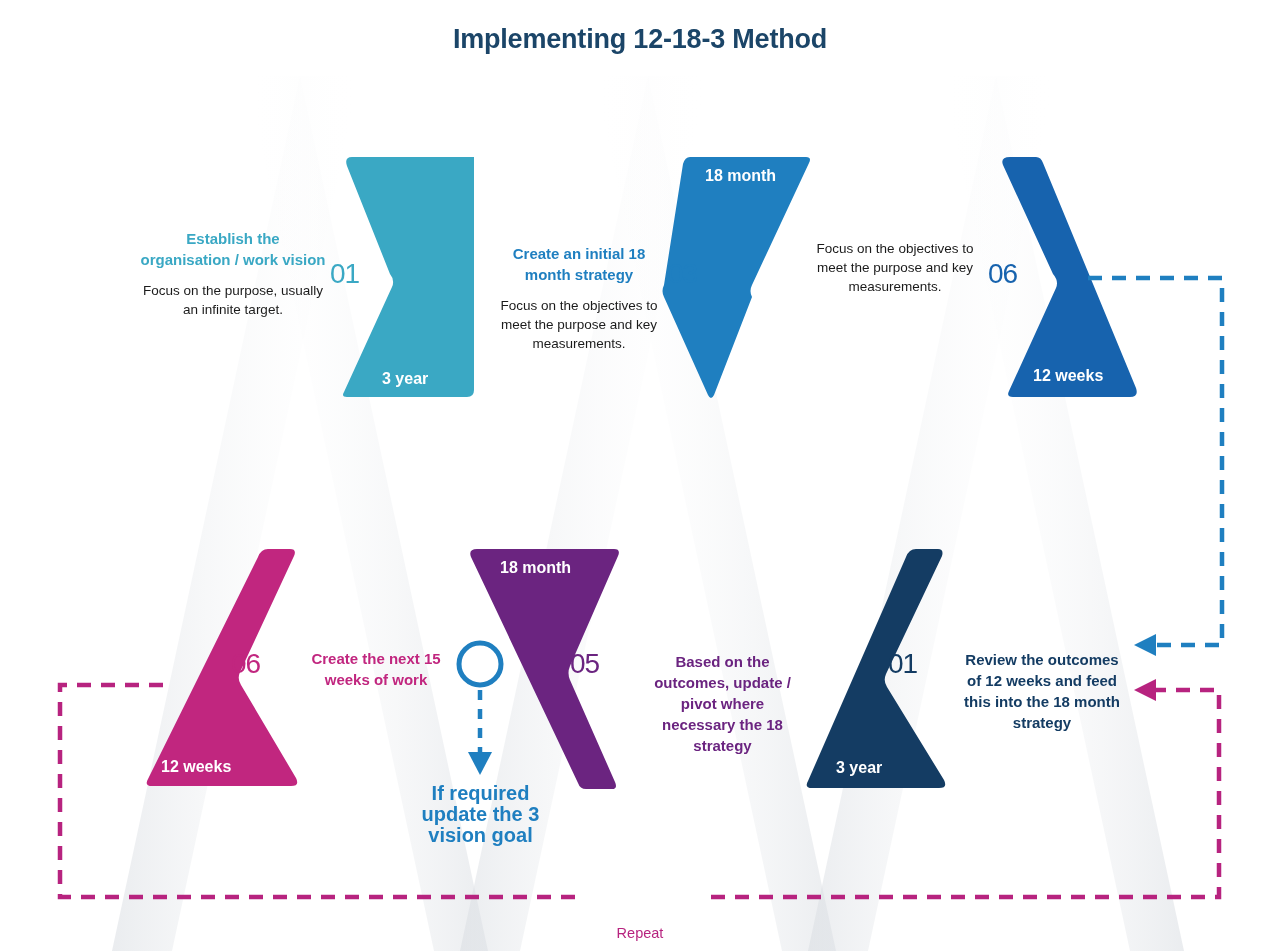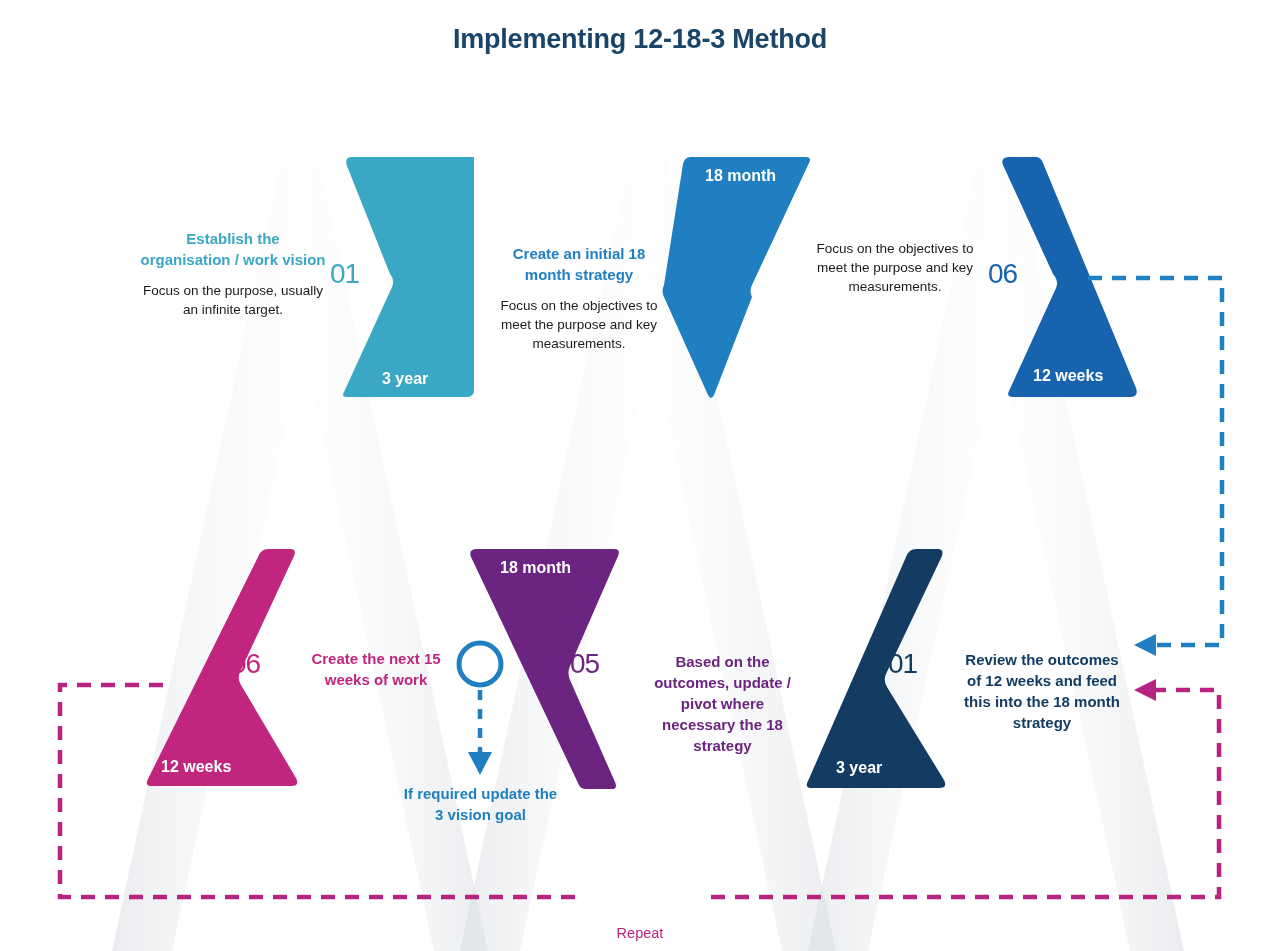--- a/index.html
+++ b/index.html
@@ -62,21 +62,21 @@
   .tri-label {
     position: absolute;
     font-size: 16px;
     font-weight: bold;
     color: #ffffff;
     white-space: nowrap;
   }
   .note {
     position: absolute;
     text-align: center;
-    font-size: 15px;
+    font-size: 20px;
     font-weight: bold;
     line-height: 21px;
   }
   .repeat-label {
     position: absolute;
     font-size: 14.5px;
     font-weight: normal;
     color: #b7237f;
     text-align: center;
     margin-top: 37px;

